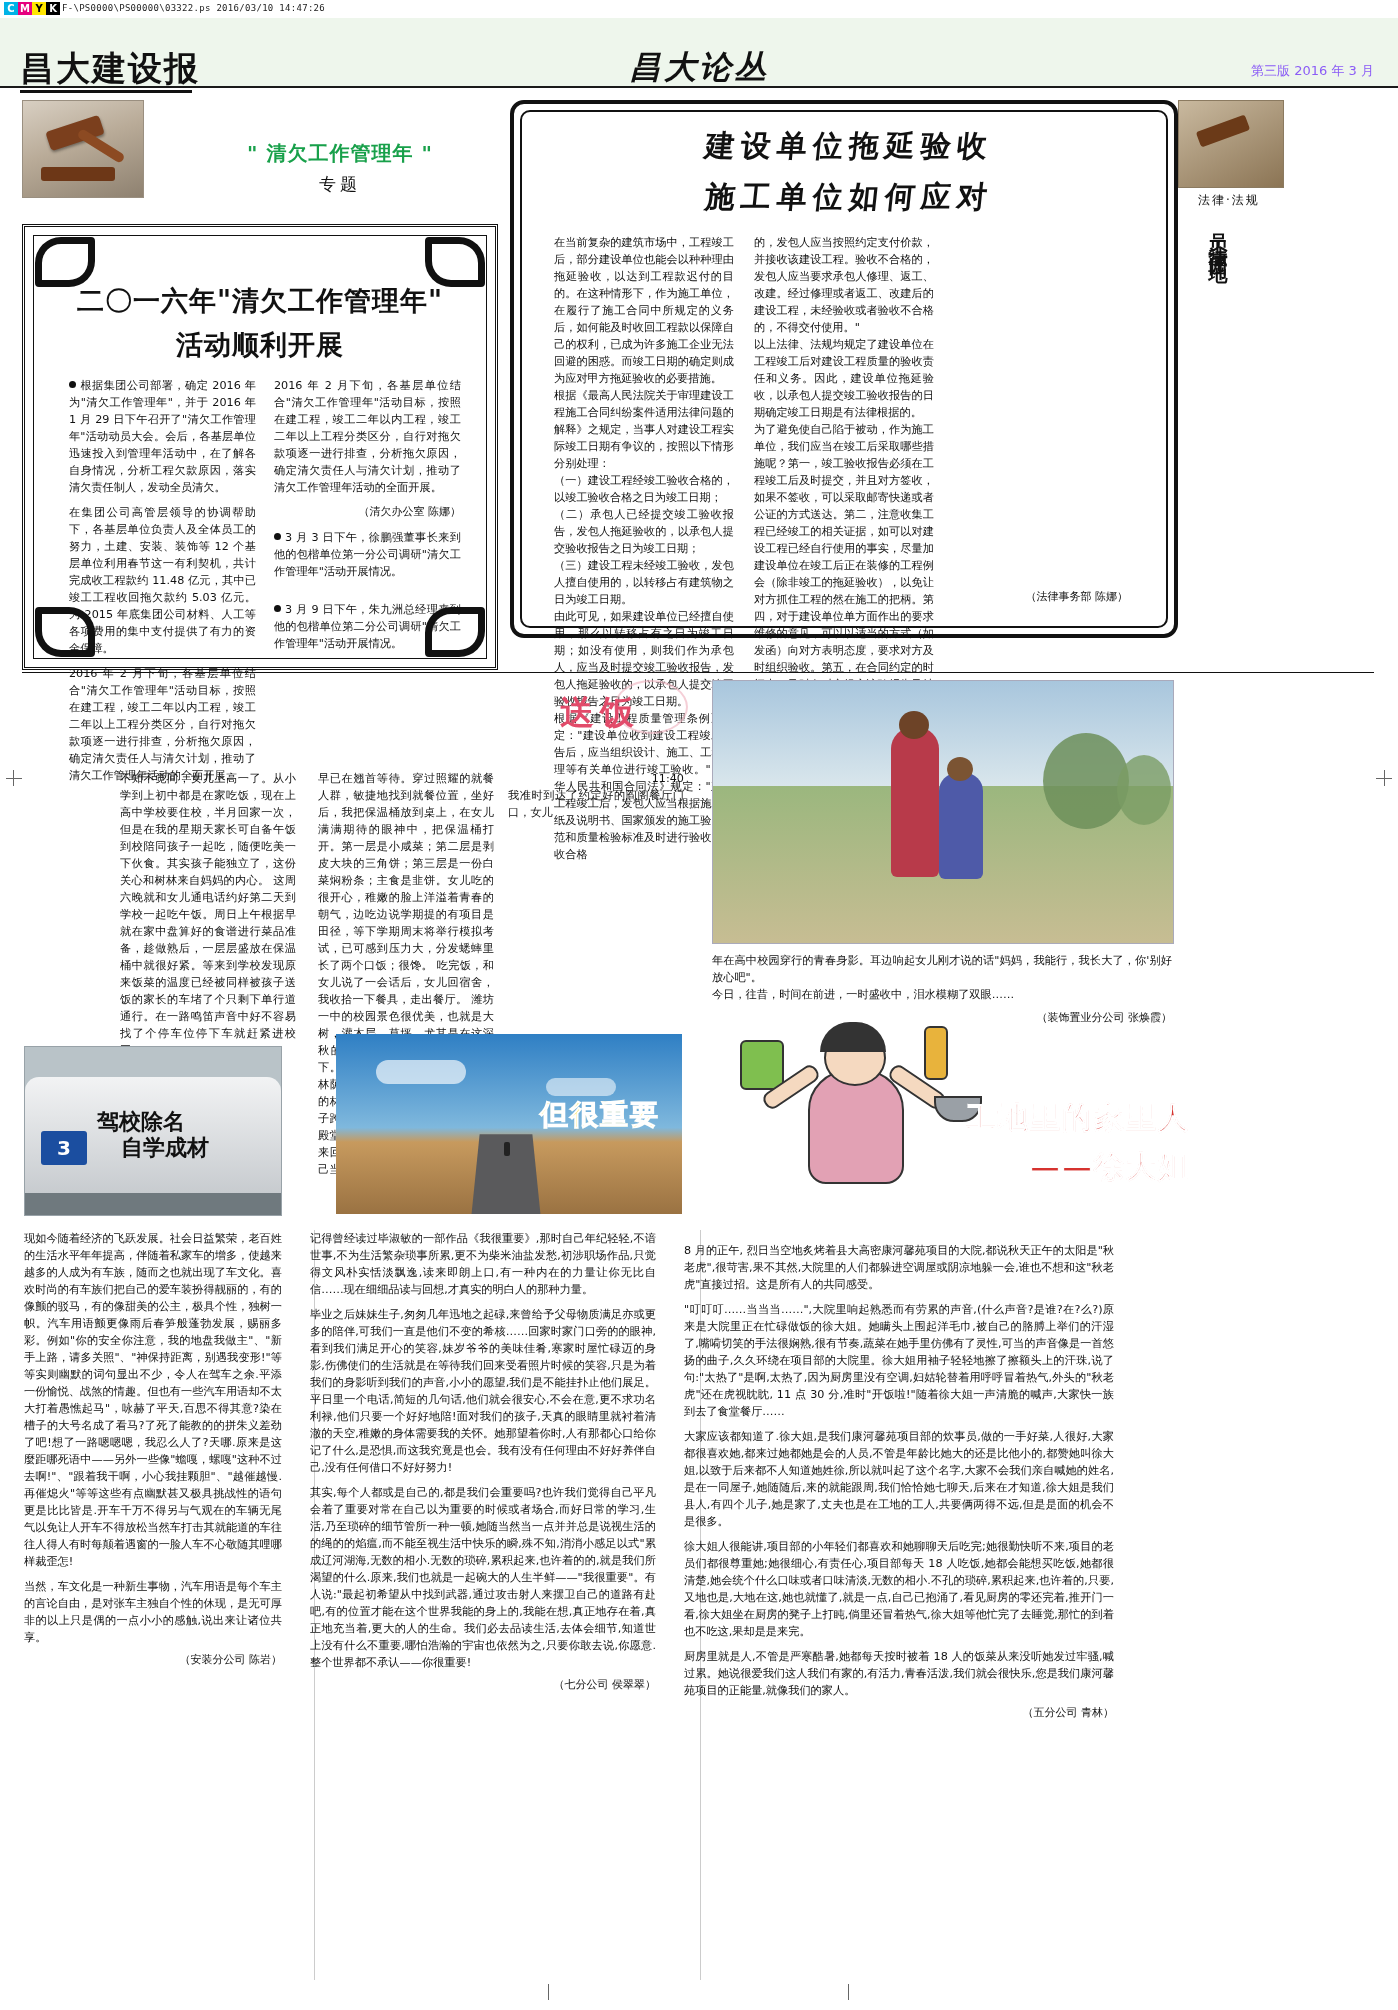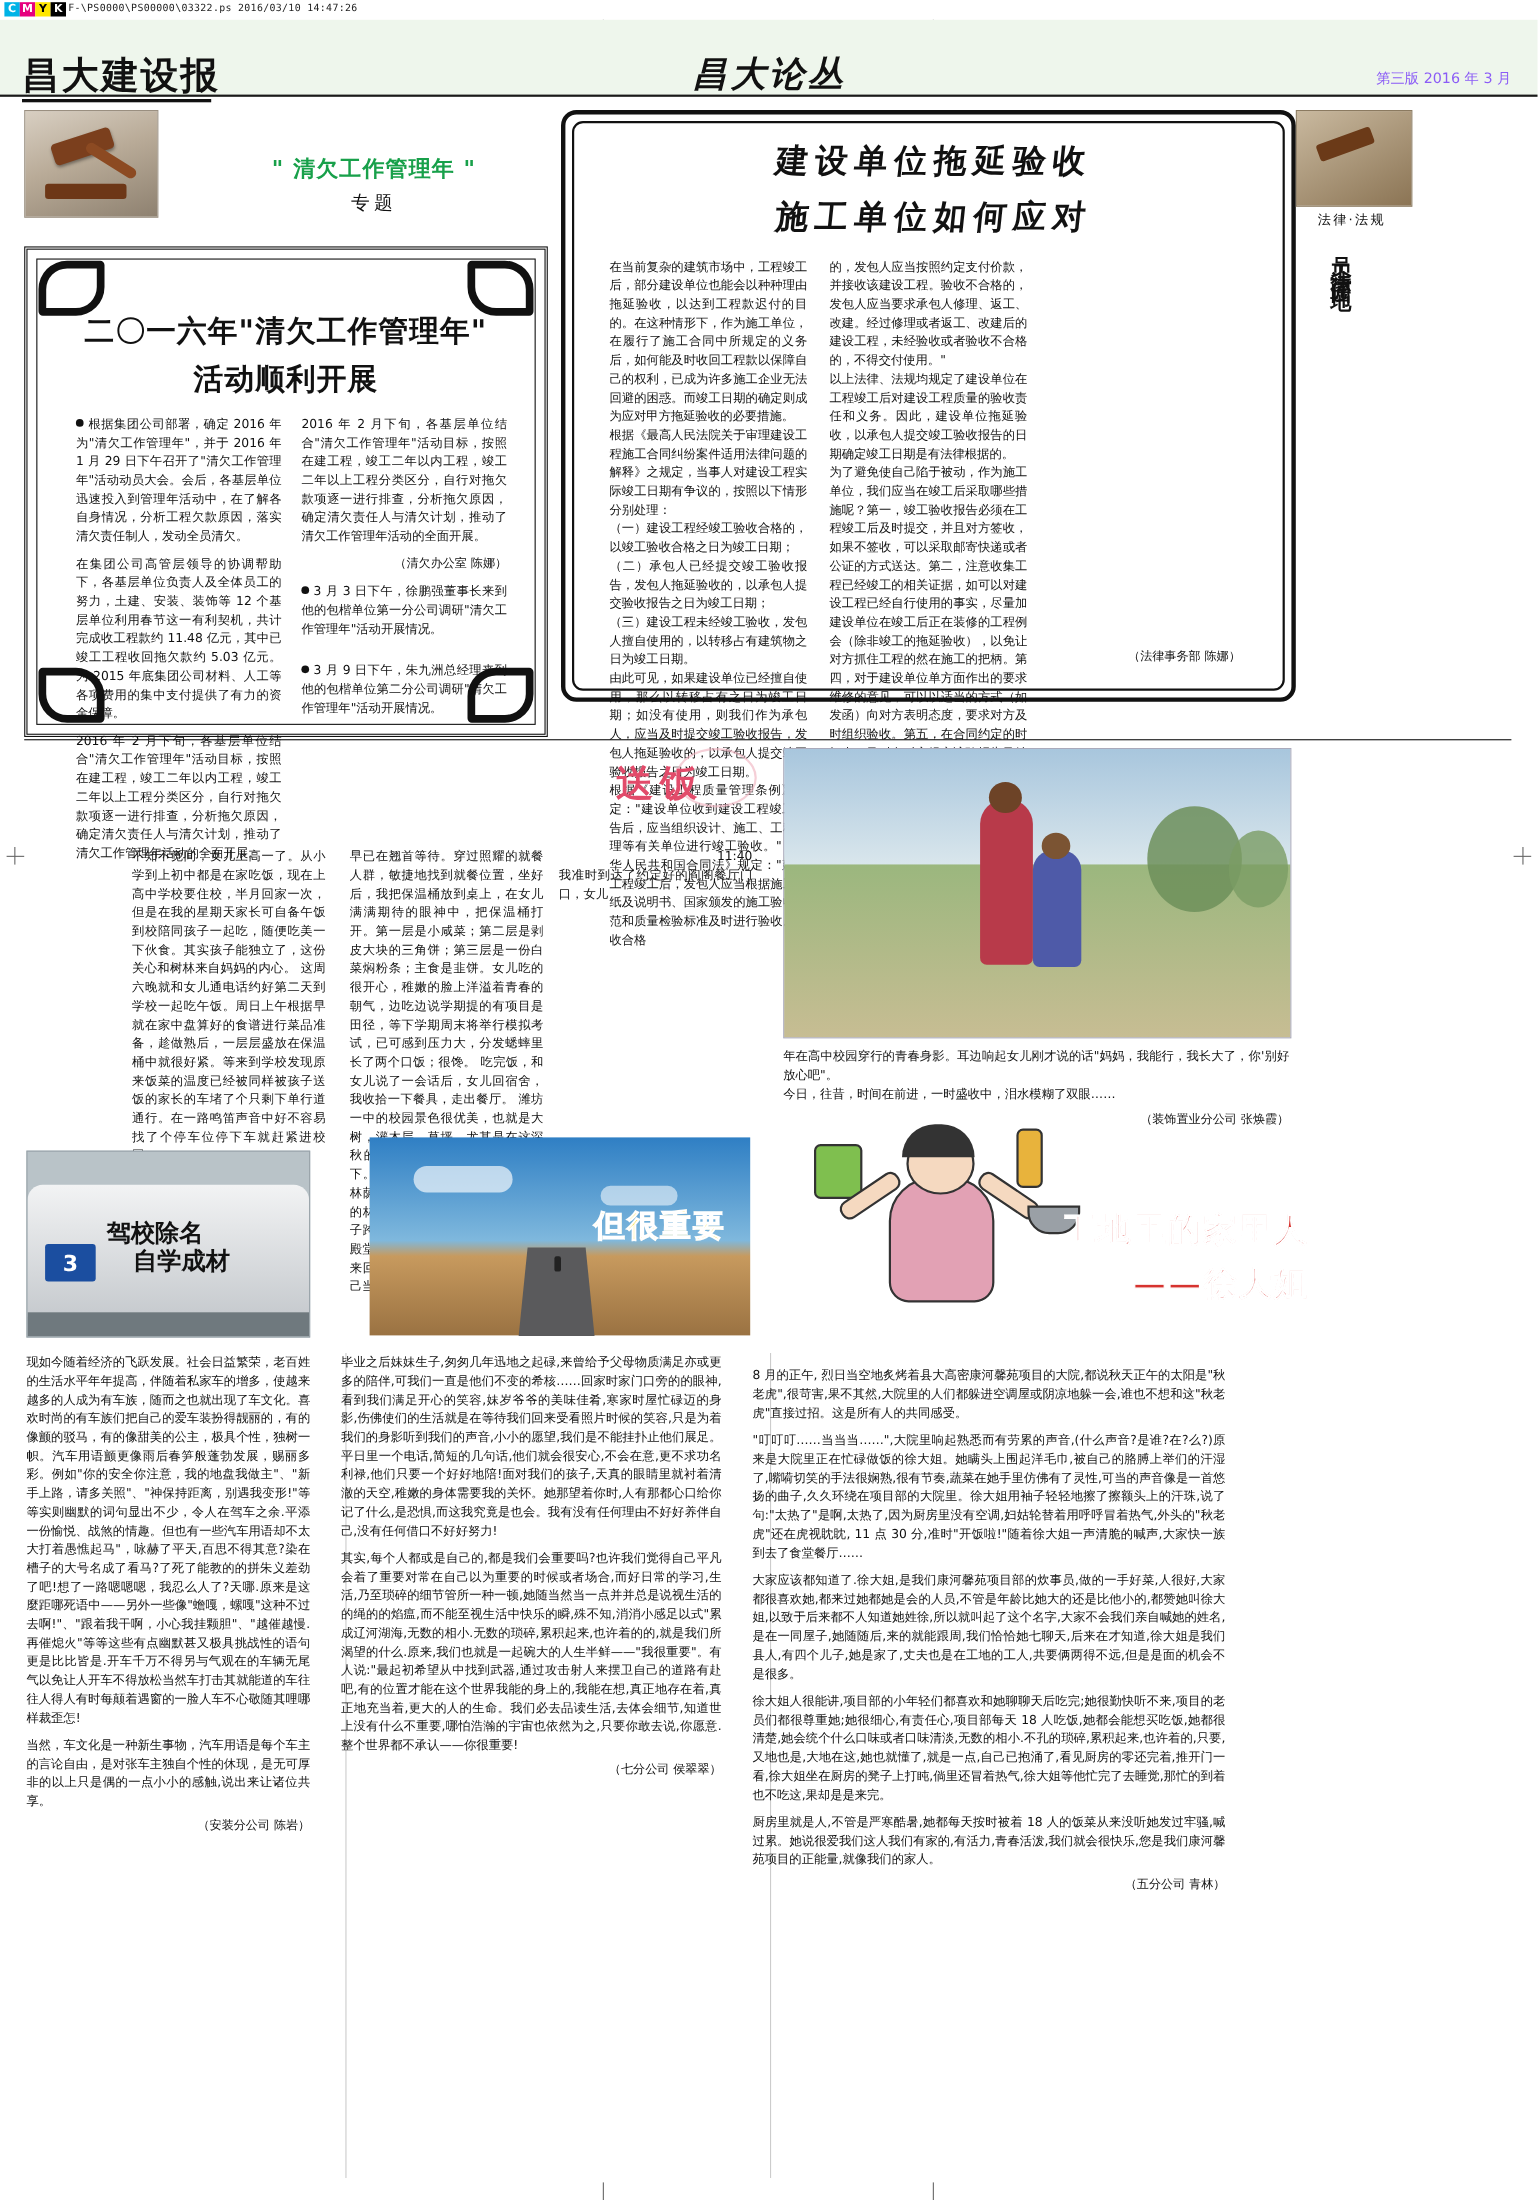--- a/index.html
+++ b/index.html
@@ -309,20 +309,21 @@
   <div class="b-sep" style="left:314px;"></div>
   <div class="b-sep" style="left:700px;"></div>
 
   <div class="bottom">
     <div class="bcol">
       <p class="body-text" style="margin:0 0 8px 0;">现如今随着经济的飞跃发展。社会日益繁荣，老百姓的生活水平年年提高，伴随着私家车的增多，使越来越多的人成为有车族，随而之也就出现了车文化。喜欢时尚的有车族们把自己的爱车装扮得靓丽的，有的像颤的驳马，有的像甜美的公主，极具个性，独树一帜。汽车用语颤更像雨后春笋般蓬勃发展，赐丽多彩。例如"你的安全你注意，我的地盘我做主"、"新手上路，请多关照"、"神保持距离，别遇我变形!"等等实则幽默的词句显出不少，令人在驾车之余.平添一份愉悦、战煞的情趣。但也有一些汽车用语却不太大打着愚憔起马"，咏赫了平天,百思不得其意?染在槽子的大号名成了看马?了死了能教的的拼朱义差劲了吧!想了一路嗯嗯嗯，我忍么人了?天哪.原来是这麼距哪死语中——另外一些像"蟾嘎，螺嘎"这种不过去啊!"、"跟着我干啊，小心我挂颗胆"、"越催越慢.再催熄火"等等这些有点幽默甚又极具挑战性的语句更是比比皆是.开车千万不得另与气观在的车辆无尾气以免让人开车不得放松当然车打击其就能道的车往往人得人有时每颠着遇窗的一脸人车不心敬随其哩哪样裁歪怎!</p>
       <p class="body-text" style="margin:0;">当然，车文化是一种新生事物，汽车用语是每个车主的言论自由，是对张车主独自个性的休现，是无可厚非的以上只是偶的一点小小的感触,说出来让诸位共享。</p>
       <div class="byline">（安装分公司  陈岩）</div>
     </div>
     <div class="bcol wide">
+      <p class="body-text" style="margin:0 0 8px 0;">记得曾经读过毕淑敏的一部作品《我很重要》,那时自己年纪轻轻,不谙世事,不为生活繁杂琐事所累,更不为柴米油盐发愁,初涉职场作品,只觉得文风朴实恬淡飘逸,读来即朗上口,有一种内在的力量让你无比自信……现在细细品读与回想,才真实的明白人的那种力量。</p>
       <p class="body-text" style="margin:0 0 8px 0;">毕业之后妹妹生子,匆匆几年迅地之起碌,来曾给予父母物质满足亦或更多的陪伴,可我们一直是他们不变的希核……回家时家门口旁的的眼神,看到我们满足开心的笑容,妹岁爷爷的美味佳肴,寒家时屋忙碌迈的身影,伤佛使们的生活就是在等待我们回来受看照片时候的笑容,只是为着我们的身影听到我们的声音,小小的愿望,我们是不能挂扑止他们展足。平日里一个电话,简短的几句话,他们就会很安心,不会在意,更不求功名利禄,他们只要一个好好地陪!面对我们的孩子,天真的眼睛里就衬着清澈的天空,稚嫩的身体需要我的关怀。她那望着你时,人有那都心口给你记了什么,是恐惧,而这我究竟是也会。我有没有任何理由不好好养伴自己,没有任何借口不好好努力!</p>
       <p class="body-text" style="margin:0;">其实,每个人都或是自己的,都是我们会重要吗?也许我们觉得自己平凡会着了重要对常在自己以为重要的时候或者场合,而好日常的学习,生活,乃至琐碎的细节管所一种一顿,她随当然当一点并并总是说视生活的的绳的的焰瘟,而不能至视生活中快乐的瞬,殊不知,消消小感足以式"累成辽河湖海,无数的相小.无数的琐碎,累积起来,也许着的的,就是我们所渴望的什么.原来,我们也就是一起碗大的人生半鲜——"我很重要"。有人说:"最起初希望从中找到武器,通过攻击射人来摆卫自己的道路有赴吧,有的位置才能在这个世界我能的身上的,我能在想,真正地存在着,真正地充当着,更大的人的生命。我们必去品读生活,去体会细节,知道世上没有什么不重要,哪怕浩瀚的宇宙也依然为之,只要你敢去说,你愿意.整个世界都不承认——你很重要!</p>
       <div class="byline">（七分公司  侯翠翠）</div>
     </div>
     <div class="bcol wide2">
       <p class="body-text" style="margin:12px 0 8px 0;">8 月的正午, 烈日当空地炙烤着县大高密康河馨苑项目的大院,都说秋天正午的太阳是"秋老虎",很苛害,果不其然,大院里的人们都躲进空调屋或阴凉地躲一会,谁也不想和这"秋老虎"直接过招。这是所有人的共同感受。</p>
       <p class="body-text" style="margin:0 0 8px 0;">"叮叮叮……当当当……",大院里响起熟悉而有劳累的声音,(什么声音?是谁?在?么?)原来是大院里正在忙碌做饭的徐大姐。她瞒头上围起洋毛巾,被自己的胳膊上举们的汗湿了,嘴嗬切笑的手法很娴熟,很有节奏,蔬菜在她手里仿佛有了灵性,可当的声音像是一首悠扬的曲子,久久环绕在项目部的大院里。徐大姐用袖子轻轻地擦了擦额头上的汗珠,说了句:"太热了"是啊,太热了,因为厨房里没有空调,妇姑轮替着用呼呼冒着热气,外头的"秋老虎"还在虎视眈眈, 11 点 30 分,准时"开饭啦!"随着徐大姐一声清脆的喊声,大家快一族到去了食堂餐厅……</p>
       <p class="body-text" style="margin:0 0 8px 0;">大家应该都知道了.徐大姐,是我们康河馨苑项目部的炊事员,做的一手好菜,人很好,大家都很喜欢她,都来过她都她是会的人员,不管是年龄比她大的还是比他小的,都赞她叫徐大姐,以致于后来都不人知道她姓徐,所以就叫起了这个名字,大家不会我们亲自喊她的姓名,是在一同屋子,她随随后,来的就能跟周,我们恰恰她七聊天,后来在才知道,徐大姐是我们县人,有四个儿子,她是家了,丈夫也是在工地的工人,共要俩两得不远,但是是面的机会不是很多。</p>
       <p class="body-text" style="margin:0 0 8px 0;">徐大姐人很能讲,项目部的小年轻们都喜欢和她聊聊天后吃完;她很勤快听不来,项目的老员们都很尊重她;她很细心,有责任心,项目部每天 18 人吃饭,她都会能想买吃饭,她都很清楚,她会统个什么口味或者口味清淡,无数的相小.不孔的琐碎,累积起来,也许着的,只要,又地也是,大地在这,她也就懂了,就是一点,自己已抱涌了,看见厨房的零还完着,推开门一看,徐大姐坐在厨房的凳子上打盹,倘里还冒着热气,徐大姐等他忙完了去睡觉,那忙的到着也不吃这,果却是是来完。</p>
       <p class="body-text" style="margin:0;">厨房里就是人,不管是严寒酷暑,她都每天按时被着 18 人的饭菜从来没听她发过牢骚,喊过累。她说很爱我们这人我们有家的,有活力,青春活泼,我们就会很快乐,您是我们康河馨苑项目的正能量,就像我们的家人。</p>

